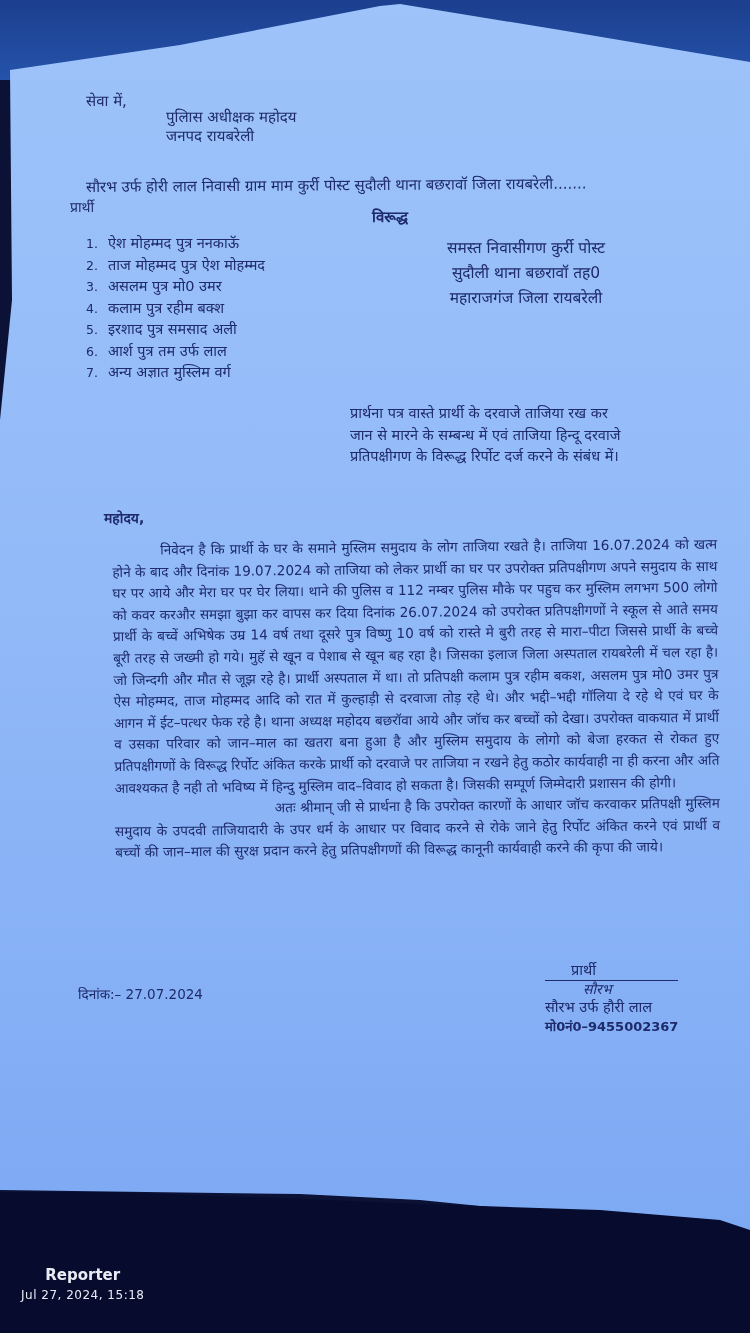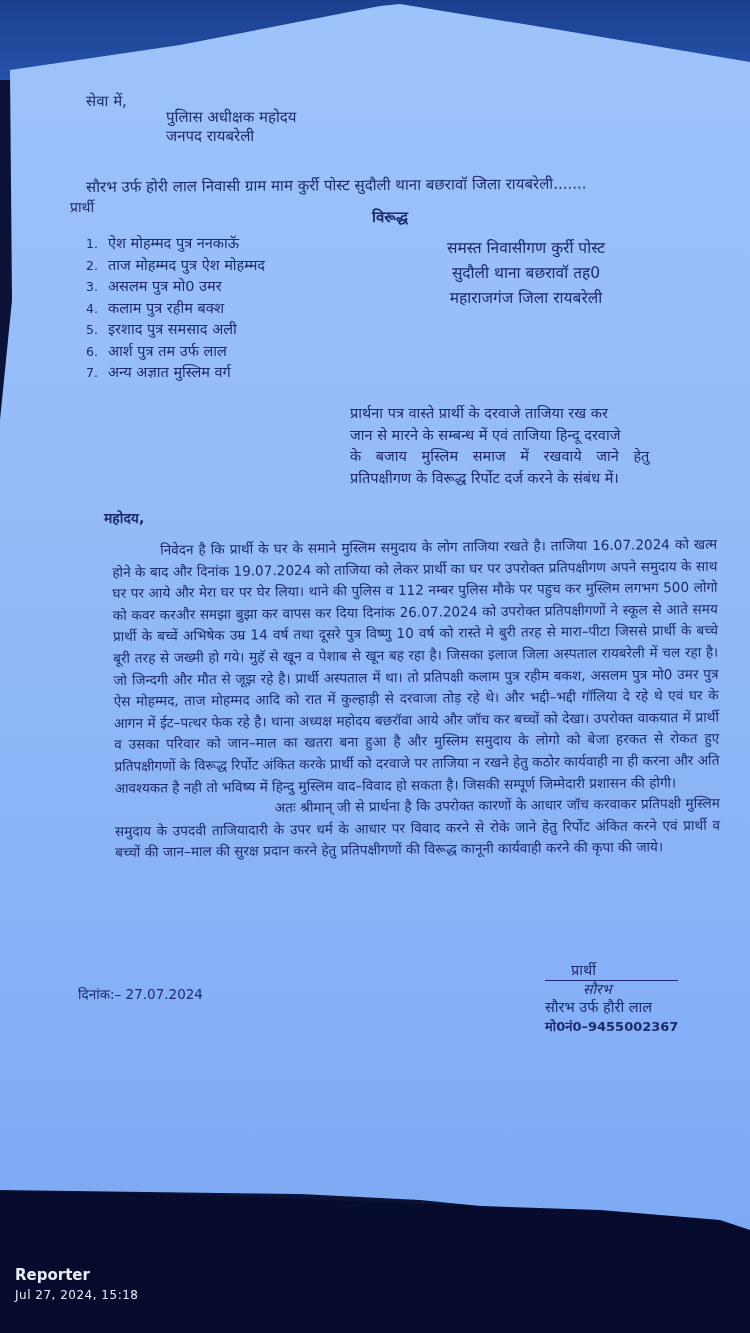--- a/index.html
+++ b/index.html
@@ -77,21 +77,20 @@
 
   <div class="abs addr" style="left:447px;top:236px;line-height:25px;font-size:15.5px;text-align:center;">
     <div>समस्त निवासीगण कुर्री पोस्ट</div>
     <div>सुदौली थाना बछरावॉ तह0</div>
     <div>महाराजगंज  जिला रायबरेली</div>
   </div>
 
   <div class="abs subject" style="left:350px;top:403px;">
     <div>प्रार्थना पत्र वास्ते प्रार्थी के दरवाजे ताजिया रख कर</div>
     <div>जान से मारने के सम्बन्ध में एवं ताजिया हिन्दू दरवाजे</div>
-    <div style="word-spacing:10px;">के बजाय मुस्लिम समाज में रखवाये जाने हेतु</div>
     <div>प्रतिपक्षीगण के विरूद्ध रिर्पोट दर्ज करने के संबंध में।</div>
   </div>
 
   <div class="abs addr" style="left:78px;top:509px;font-weight:bold;font-size:14px;margin-left:26px;">महोदय,</div>
 
   <div class="body-text">
     <p class="indent">निवेदन है कि प्रार्थी के घर के समाने मुस्लिम समुदाय के लोग ताजिया रखते है। ताजिया 16.07.2024 को खत्म होने के बाद और दिनांक 19.07.2024 को ताजिया को लेकर प्रार्थी का घर पर उपरोक्त प्रतिपक्षीगण अपने समुदाय के साथ घर पर आये और मेरा घर पर घेर लिया। थाने की पुलिस व 112 नम्बर पुलिस मौके पर पहुच कर मुस्लिम लगभग 500 लोगो को कवर करऔर समझा बुझा कर वापस कर दिया दिनांक 26.07.2024 को उपरोक्त प्रतिपक्षीगणों ने स्कूल से आते समय प्रार्थी के बच्वें अभिषेक उम्र 14 वर्ष तथा दूसरे पुत्र विष्णु 10 वर्ष को रास्ते मे बुरी तरह से मारा–पीटा जिससे प्रार्थी के बच्चे बूरी तरह से जख्मी हो गये। मुहॅ से खून व पेशाब से खून बह रहा है। जिसका इलाज जिला अस्पताल रायबरेली में चल रहा है। जो जिन्दगी और मौत से जूझ रहे है। प्रार्थी अस्पताल में था। तो प्रतिपक्षी कलाम पुत्र रहीम बकश, असलम पुत्र मो0 उमर पुत्र ऐस मोहम्मद, ताज मोहम्मद आदि को रात में कुल्हाड़ी से दरवाजा तोड़ रहे थे। और भद्दी–भद्दी गॉलिया दे रहे थे एवं घर के आगन में ईट–पत्थर फेक रहे है। थाना अध्यक्ष महोदय बछरॉवा आये और जॉच कर बच्चों को देखा। उपरोक्त वाकयात में प्रार्थी व उसका परिवार को जान–माल का खतरा बना हुआ है और मुस्लिम समुदाय के लोगो को बेजा हरकत से रोकत हुए प्रतिपक्षीगणों के विरूद्ध रिर्पोट अंकित करके प्रार्थी को दरवाजे पर ताजिया न रखने हेतु कठोर कार्यवाही ना ही करना और अति आवश्यकत है नही तो भविष्य में हिन्दु मुस्लिम वाद–विवाद हो सकता है। जिसकी सम्पूर्ण जिम्मेदारी प्रशासन की होगी।</p>
     <p class="indent2">अतः श्रीमान् जी से प्रार्थना है कि उपरोक्त कारणों के आधार जॉच करवाकर प्रतिपक्षी मुस्लिम समुदाय के उपदवी ताजियादारी के उपर धर्म के आधार पर विवाद करने से रोके जाने हेतु रिर्पोट अंकित करने एवं प्रार्थी व बच्चों की जान–माल की सुरक्ष प्रदान करने हेतु प्रतिपक्षीगणों की विरूद्ध कानूनी कार्यवाही करने की कृपा की जाये।</p>
   </div>
 
@@ -100,16 +99,16 @@
   <div class="abs sig" style="left:545px;top:960px;">
     <div style="padding-left:26px;" class="underline-sig">प्रार्थी</div>
     <div class="sig-scribble" style="padding-left:38px;line-height:16px;">सौरभ</div>
     <div>सौरभ उर्फ हौरी लाल</div>
     <div style="font-weight:bold;font-size:13px;">मो0नं0–9455002367</div>
   </div>
 </div>
 
 <div class="bottom-dark"></div>
 
-<div class="abs caption" style="left:15px;top:1266px;">
+<div class="abs caption" style="left:21px;top:1266px;text-align:center;">
   <div class="name">Reporter</div>
   <div class="time">Jul 27, 2024, 15:18</div>
 </div>
 
 </body></html>

